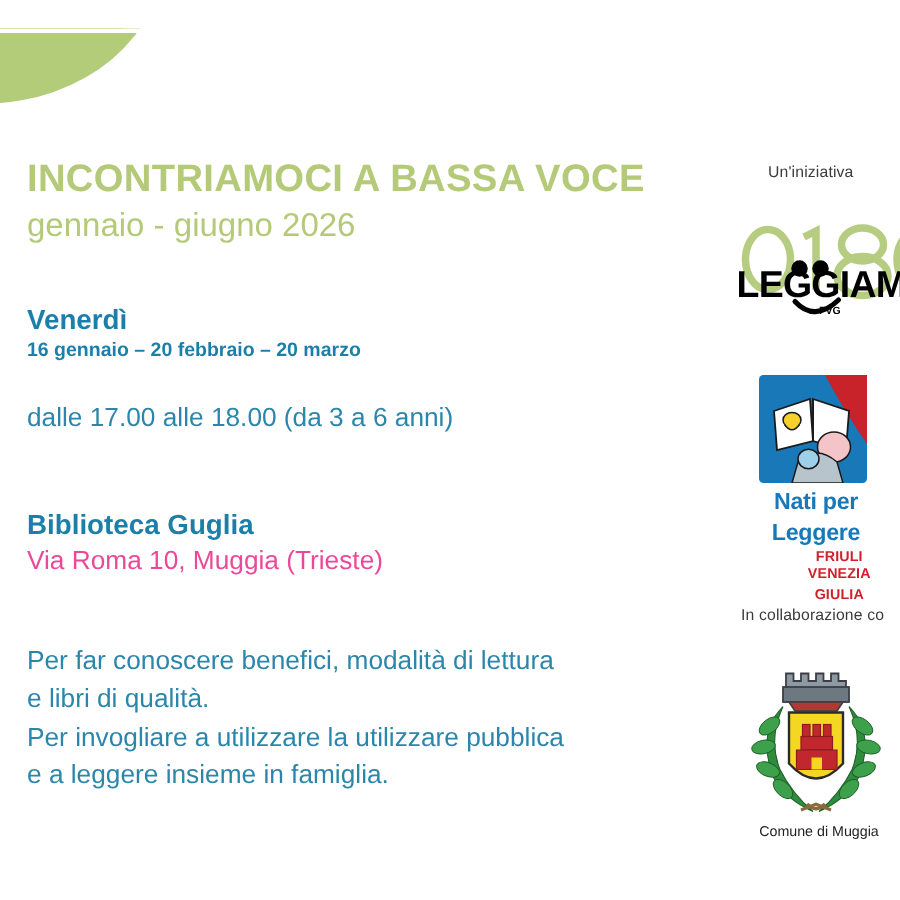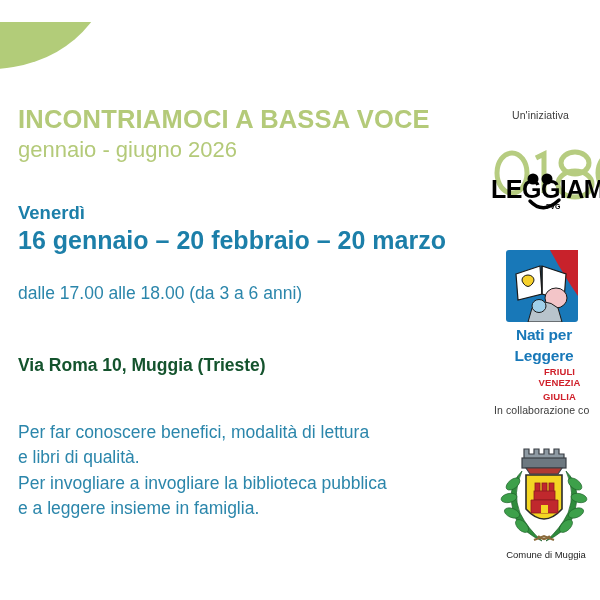--- a/index.html
+++ b/index.html
@@ -74,21 +74,21 @@
   .block-dates {
     margin-top: 37px;
     color: #1c7fa9;
   }
   .dow {
     font-size: 18.5px;
     font-weight: bold;
     line-height: 1.28;
   }
   .date-line {
-    font-size: 25px;
+    font-size: 13px;
     font-weight: bold;
     line-height: 1.32;
     white-space: nowrap;
   }
 
   .block-times {
     margin-top: 24px;
     color: #2b86ab;
   }
   .time-line {
@@ -102,23 +102,23 @@
     margin-top: 48px;
     color: #1c7fa9;
   }
   .venue-name {
     font-size: 18.5px;
     font-weight: bold;
     line-height: 1.3;
   }
   .venue-address {
     font-size: 17.5px;
-    font-weight: bold;
+    font-weight: normal;
     line-height: 1.35;
-    color: #14532d;
+    color: #ec4899;
   }
 
   .block-desc {
     margin-top: 42px;
     color: #2b86ab;
   }
   .desc-line {
     font-size: 17.5px;
     font-weight: normal;
     line-height: 1.45;
@@ -216,27 +216,28 @@
     <div class="block-dates">
       <div class="dow">Venerdì</div>
       <div class="date-line">16 gennaio – 20 febbraio – 20 marzo</div>
     </div>
 
     <div class="block-times">
       <div class="time-line">dalle 17.00 alle 18.00 (da 3 a 6 anni)</div>
     </div>
 
     <div class="block-venue">
+      <div class="venue-name">Biblioteca Guglia</div>
       <div class="venue-address">Via Roma 10, Muggia (Trieste)</div>
     </div>
 
     <div class="block-desc">
       <div class="desc-line">Per far conoscere benefici, modalità di lettura</div>
       <div class="desc-line">e libri di qualità.</div>
-      <div class="desc-line">Per invogliare a invogliare la biblioteca pubblica</div>
+      <div class="desc-line">Per invogliare a utilizzare la utilizzare pubblica</div>
       <div class="desc-line">e a leggere insieme in famiglia.</div>
     </div>
 
   </div>
 
   <div class="right-col">
 
     <div class="credit-label credit-initiative">Un'iniziativa</div>
 
     <div class="logo-018">

